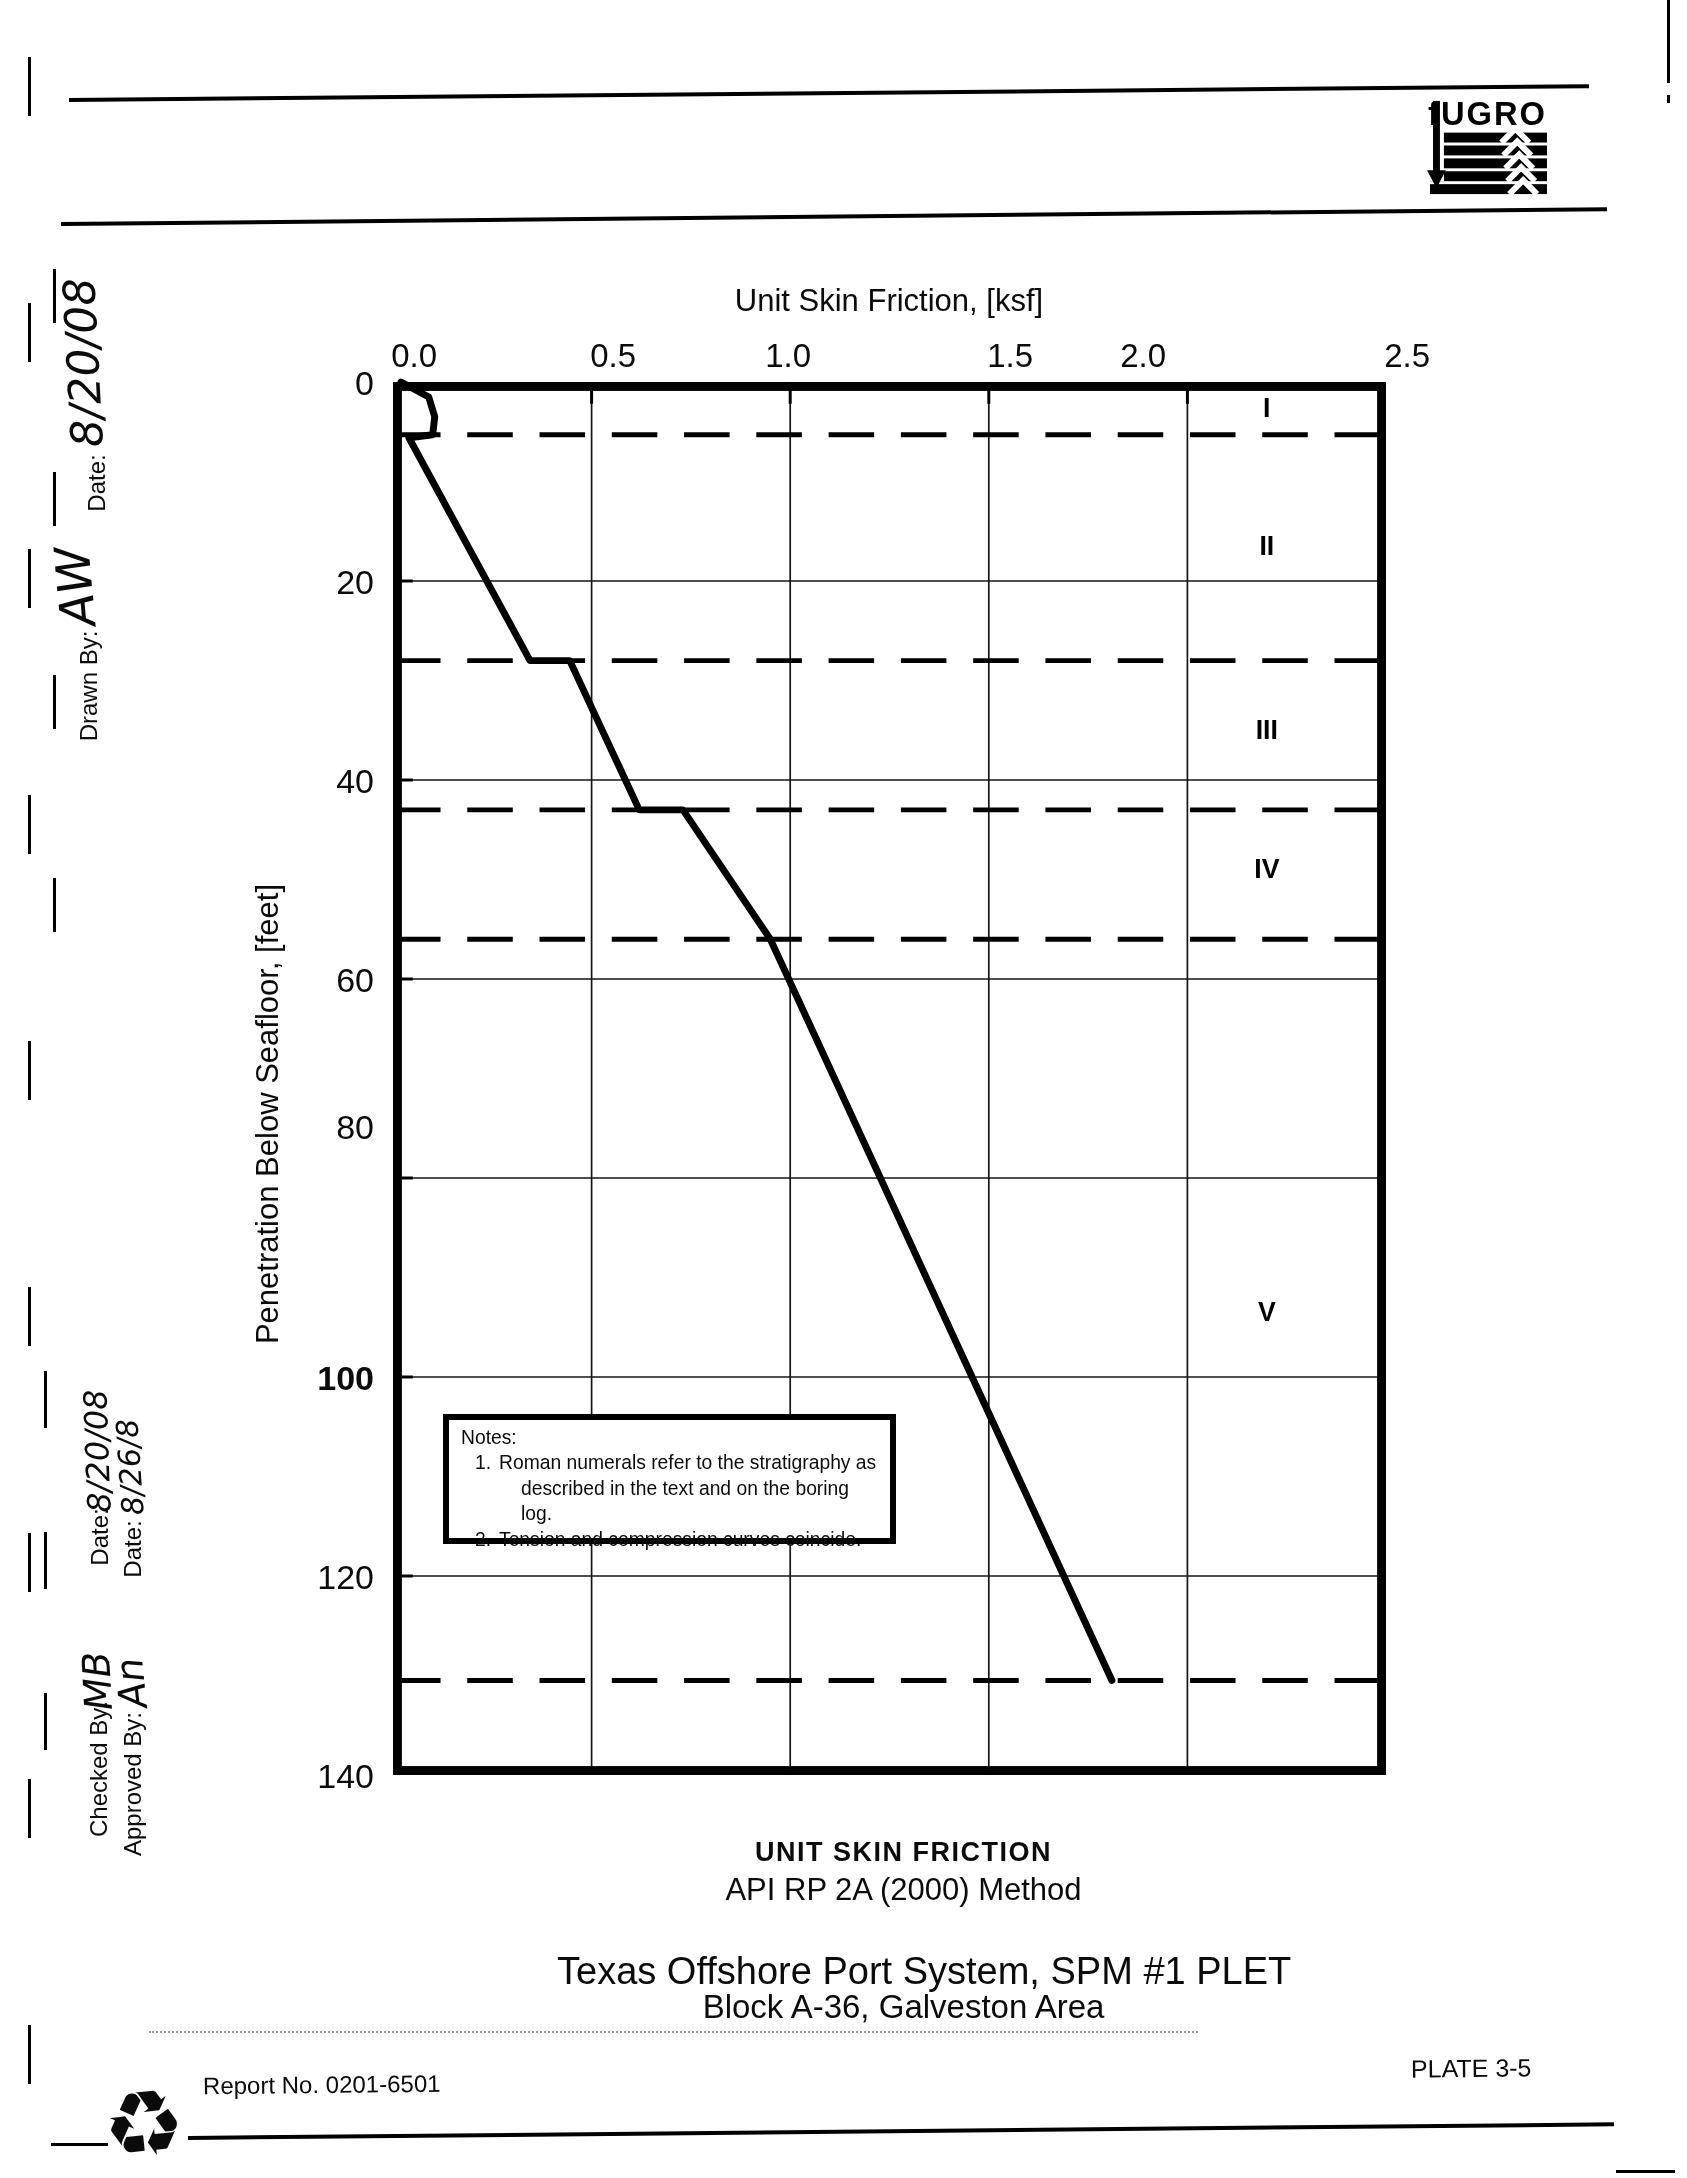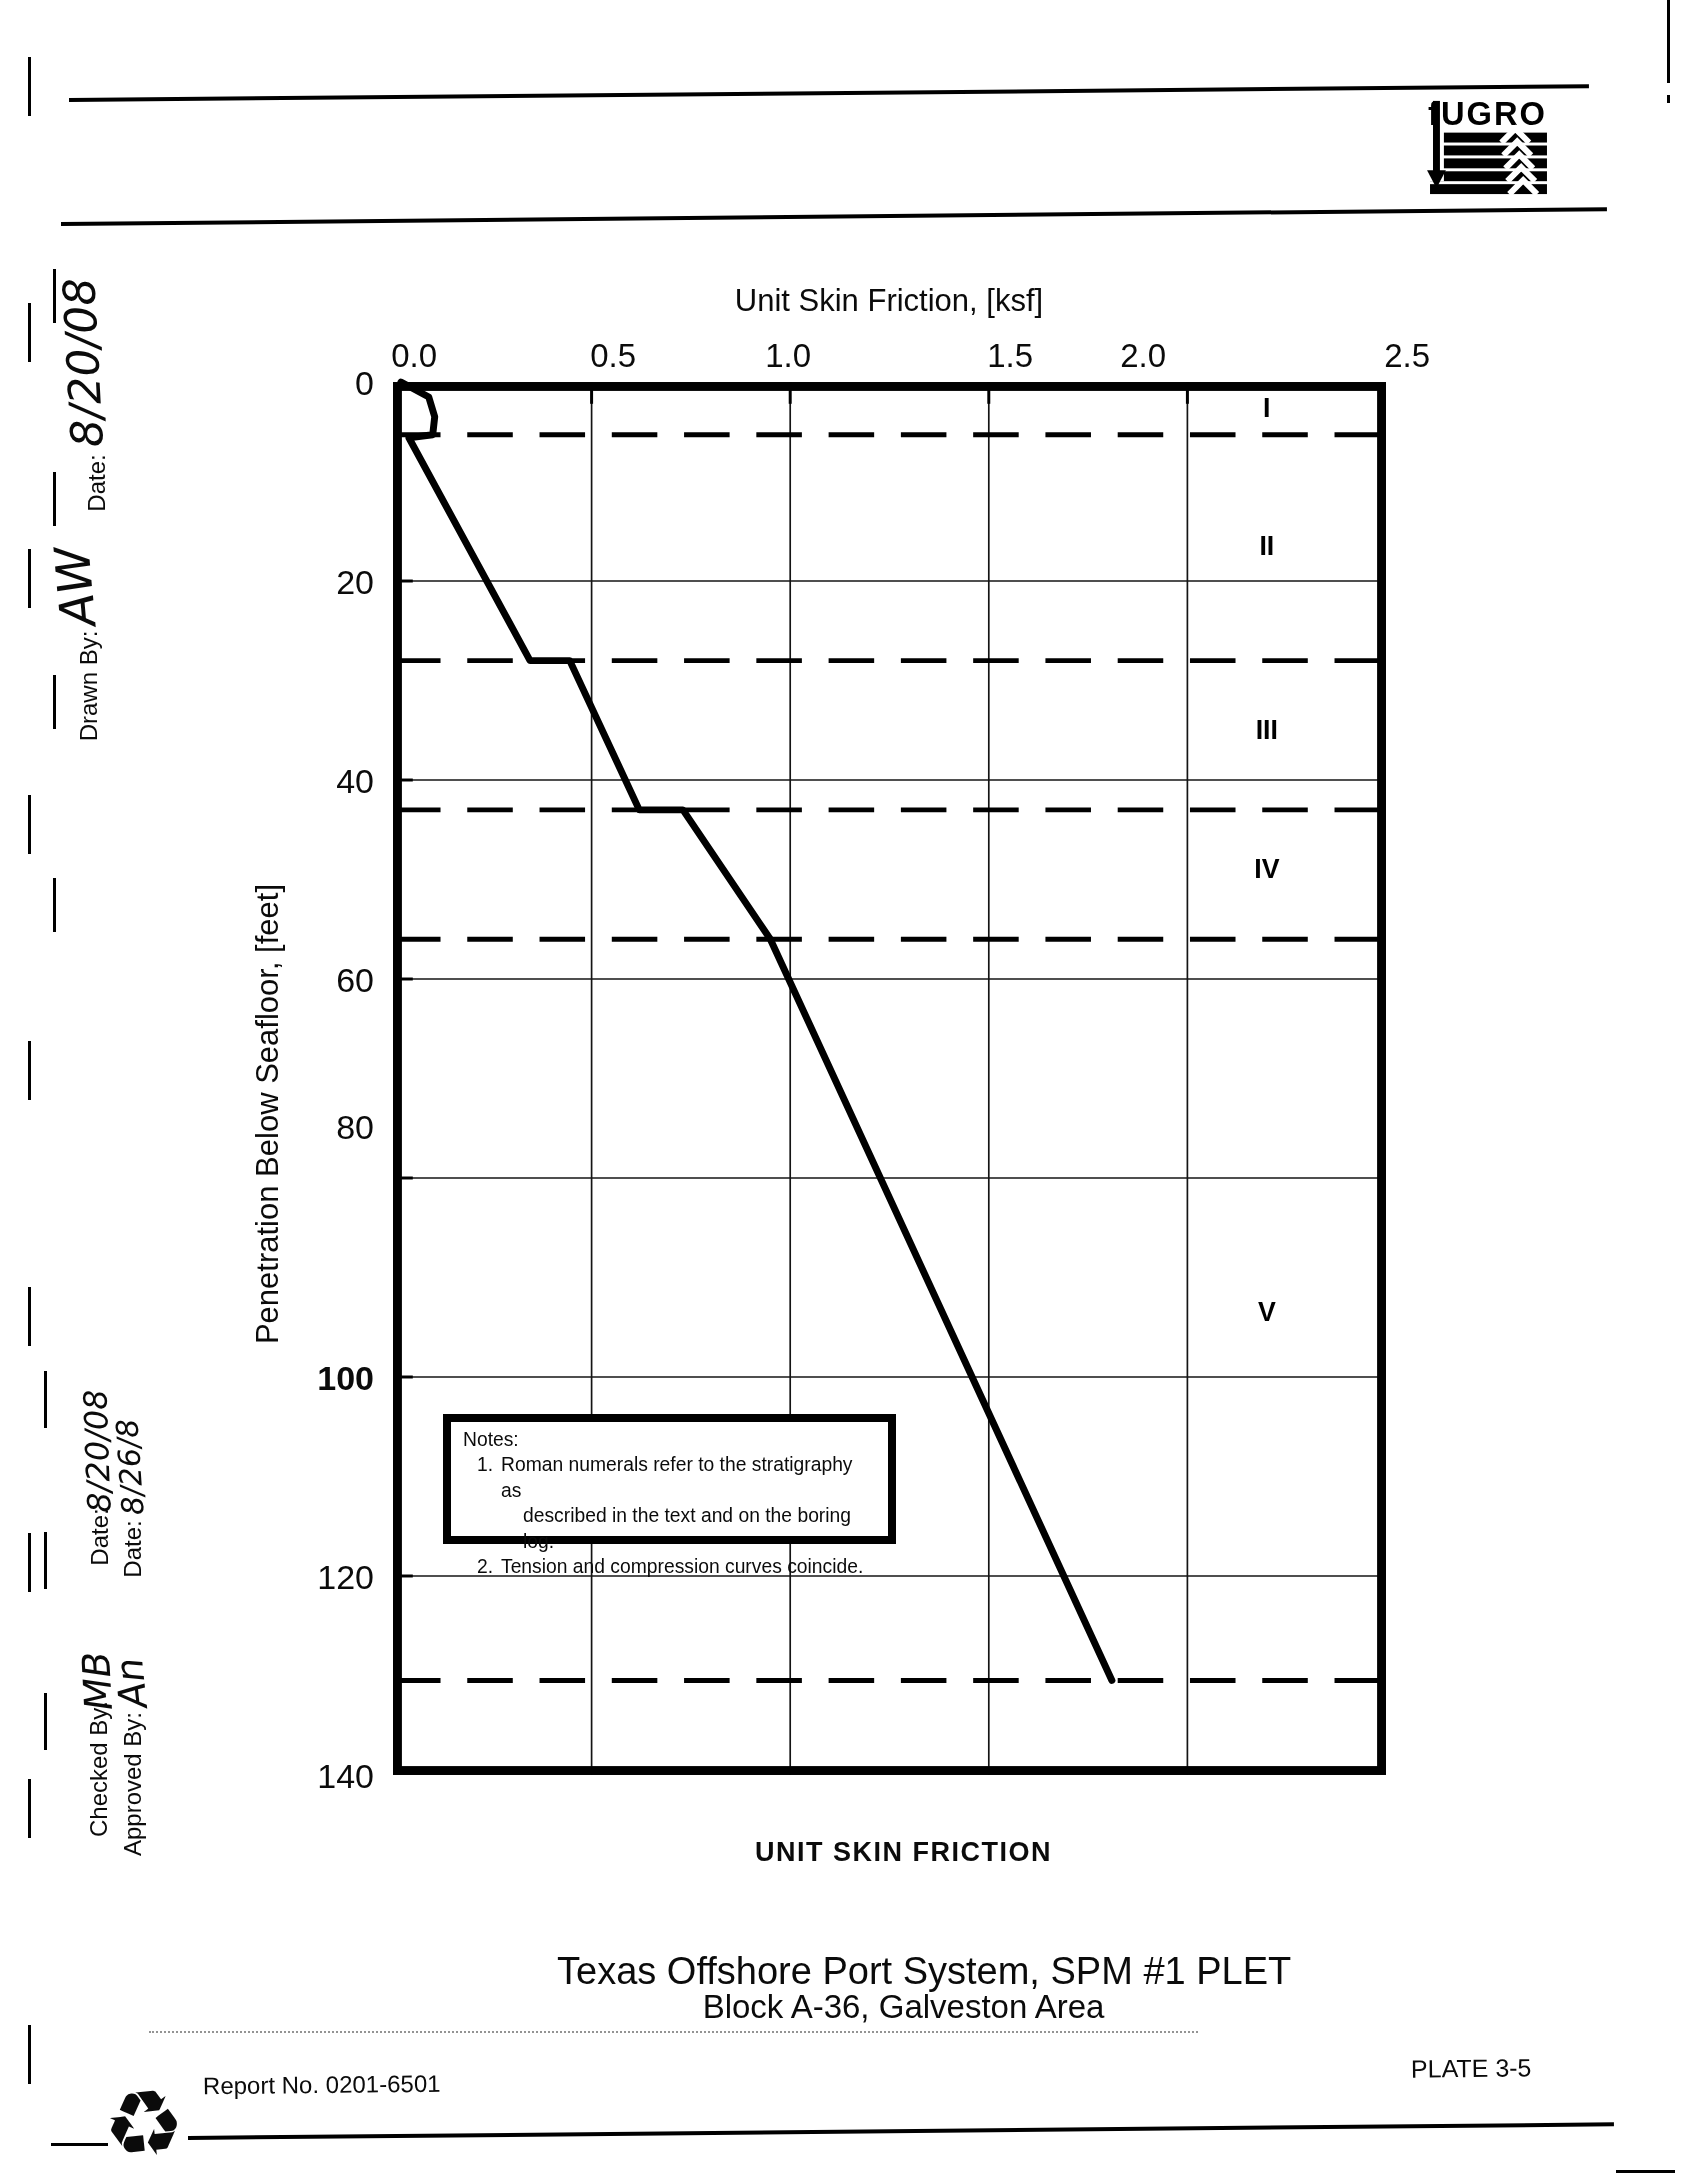--- a/index.html
+++ b/index.html
@@ -7,21 +7,21 @@
         font-family:"Liberation Sans",sans-serif;color:#0b0b0b;}
   .abs{position:absolute;}
   .rot{transform:rotate(-90deg);transform-origin:center center;}
   .hw{font-family:"DejaVu Sans",sans-serif;font-style:italic;white-space:nowrap;}
   .lbl{font-size:24px;white-space:nowrap;text-align:center;}
   .rule{position:absolute;background:#000;height:4px;transform-origin:left center;}
   .edge{position:absolute;width:3px;}
   .xtick{position:absolute;top:337px;width:89px;text-align:right;font-size:33px;}
   .ytick{position:absolute;left:263px;width:111px;text-align:right;font-size:34px;}
   .axis-title{font-size:31px;text-align:center;}
-  .notes-box{position:absolute;left:443px;top:1414px;width:453px;height:130px;border:8px solid #000000;
+  .notes-box{position:absolute;left:443px;top:1414px;width:453px;height:130px;border:6px solid #000000;
              background:#fff;box-sizing:border-box;padding:5px 10px 0 12px;font-size:19.3px;line-height:1.32;}
   .notes-row{display:flex;}
   .notes-num{width:30px;flex:none;text-align:right;padding-right:8px;}
   .notes-indent{margin-left:60px;}
   .title-line{position:absolute;left:557px;width:693px;text-align:center;white-space:nowrap;}
   .ghostline{position:absolute;border-top:2px dotted rgba(0,0,0,0.42);height:0;}
 </style>
 </head>
 <body>
 
@@ -133,20 +133,21 @@
       <div class="ytick" style="top: 563px;">20</div>
       <div class="ytick" style="top: 762px;">40</div>
       <div class="ytick" style="top: 961px;">60</div>
       <div class="ytick" style="top: 1108px;">80</div>
       <div class="ytick" style="top: 1359px; font-weight: bold;">100</div>
       <div class="ytick" style="top: 1558px;">120</div>
       <div class="ytick" style="top: 1757px;">140</div>
     </div>
 
   <div class="title-line" style="top:1837px;font-size:27px;font-weight:bold;letter-spacing:1.5px;">UNIT SKIN FRICTION</div>
+  <div class="title-line" style="top:1872px;font-size:31px;">API RP 2A (2000) Method</div>
   <div class="title-line" style="top:1950px;font-size:38px;">Texas Offshore Port System, SPM #1 PLET</div>
   <div class="title-line" style="top:1988px;font-size:33px;">Block A-36, Galveston Area</div>
 
   <div class="ghostline" style="left:149px;top:2031px;width:1049px;"></div>
   <div class="abs" style="left:203px;top:2071px;font-size:24px;transform:rotate(-0.6deg);">Report No. 0201-6501</div>
   <div class="abs" style="left:1411px;top:2054px;font-size:25px;transform:rotate(-0.6deg);">PLATE 3-5</div>
   <div class="rule" style="left:188px;top:2136px;width:1426px;height:4px;transform:rotate(-0.55deg);"></div>
   <div class="abs" style="left:51px;top:2143px;width:57px;height:3px;background:#000;"></div>
   <div class="abs" style="left:1616px;top:2170px;width:59px;height:3px;background:#000;"></div>
   <div class="abs" style="left:103px;top:2079px;font-size:91px;line-height:1;font-family:'DejaVu Sans',sans-serif;transform:rotate(-6deg);">♻</div>

